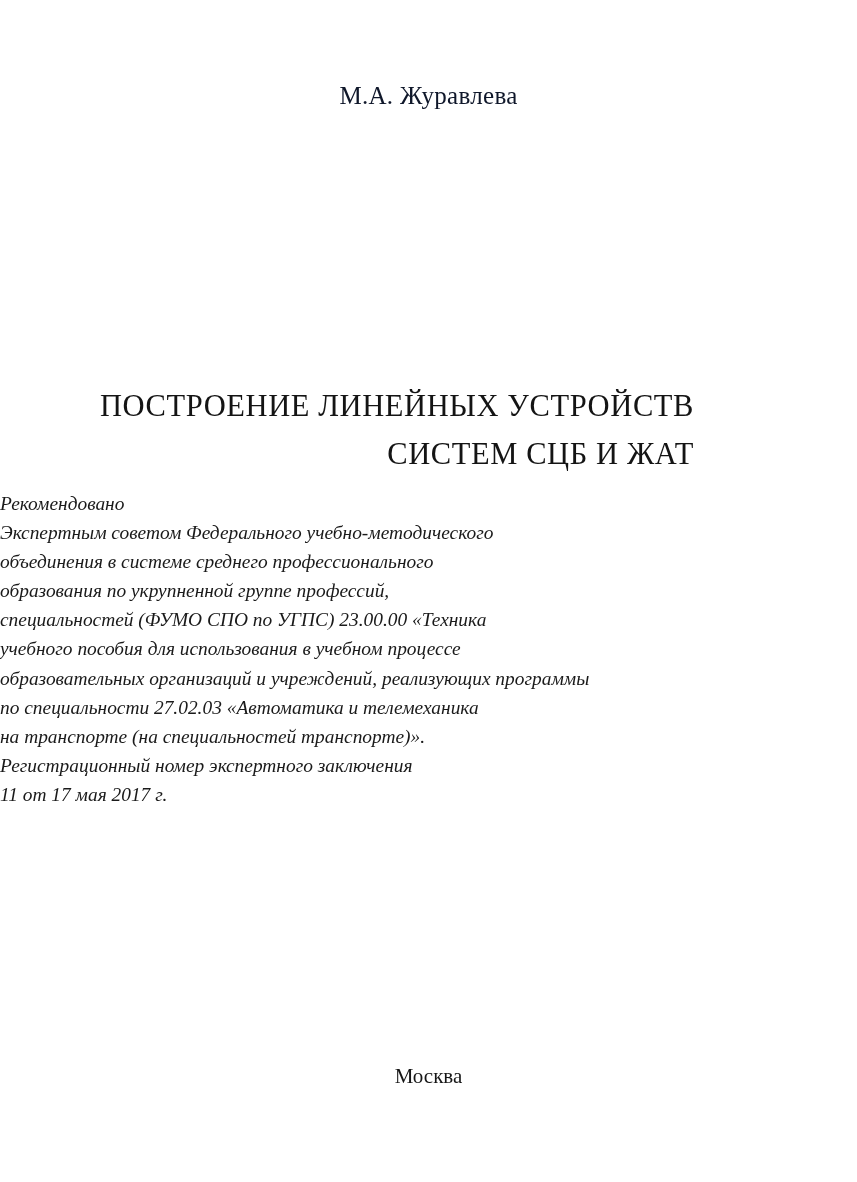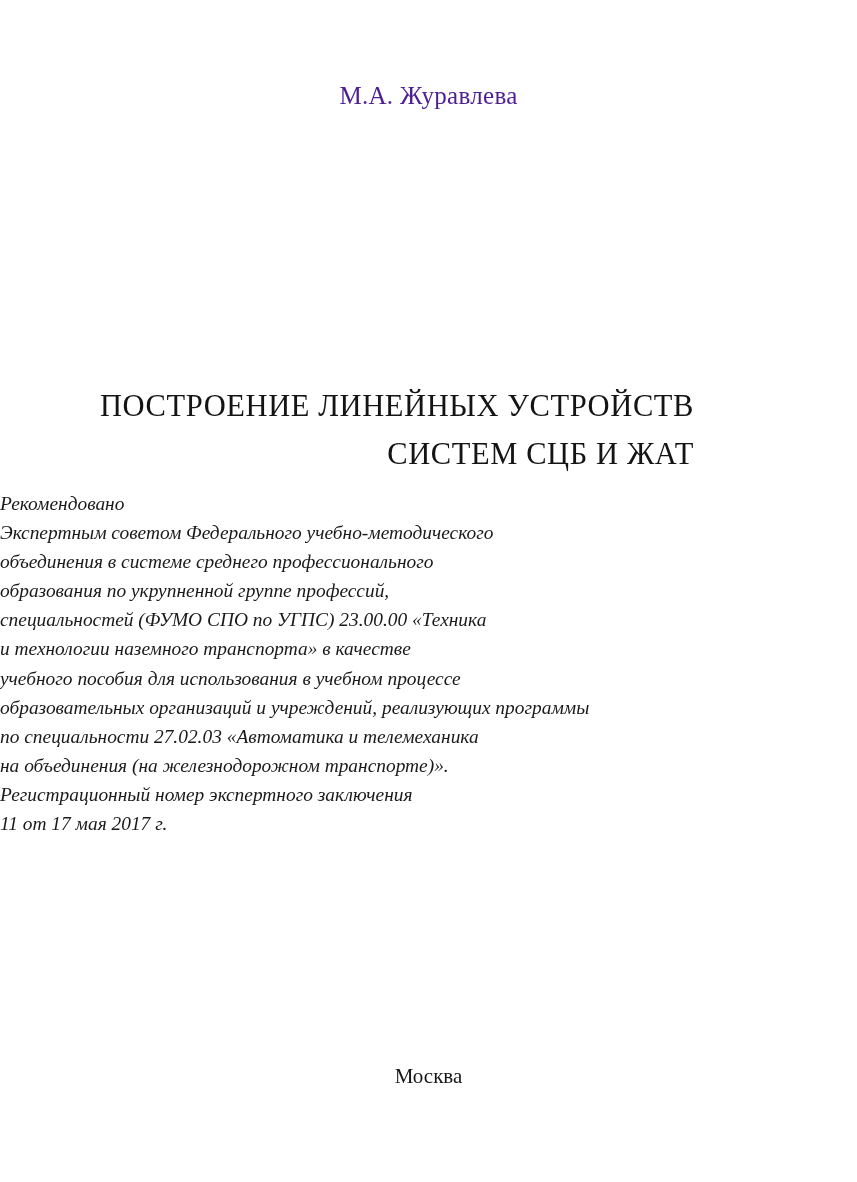--- a/index.html
+++ b/index.html
@@ -24,21 +24,21 @@
     background: #ffffff;
   }
   .author {
     position: absolute;
     top: 82px;
     left: 0;
     width: 857px;
     text-align: center;
     font-size: 25px;
     letter-spacing: 0.3px;
-    color: #4c1d95;
+    color: #0f172a;
   }
   .title-block {
     position: absolute;
     top: 362px;
     left: 0;
     width: 694px;
     text-align: right;
     margin-top: 20px;
   }
   .title-line {
@@ -84,25 +84,24 @@
     <div class="title-line">ПОСТРОЕНИЕ ЛИНЕЙНЫХ УСТРОЙСТВ</div>
     <div class="title-line">СИСТЕМ СЦБ И ЖАТ</div>
   </div>
 
   <div class="recommend-block">
     <div class="ln">Рекомендовано</div>
     <div class="ln">Экспертным советом Федерального учебно-методического</div>
     <div class="ln">объединения в системе среднего профессионального</div>
     <div class="ln">образования по укрупненной группе профессий,</div>
     <div class="ln">специальностей (ФУМО СПО по УГПС) 23.00.00 «Техника</div>
-    <div class="ln">и технологии наземного транспорта» в качестве</div>
     <div class="ln">учебного пособия для использования в учебном процессе</div>
     <div class="ln">образовательных организаций и учреждений, реализующих программы</div>
     <div class="ln">по специальности 27.02.03 «Автоматика и телемеханика</div>
-    <div class="ln">на объединения (на железнодорожном транспорте)».</div>
+    <div class="ln">на транспорте (на специальностей транспорте)».</div>
     <div class="ln">Регистрационный номер экспертного заключения</div>
     <div class="ln">11 от 17 мая 2017 г.</div>
   </div>
 
   <div class="imprint">
     <div>Москва</div>
   </div>
 
 </div>
 

